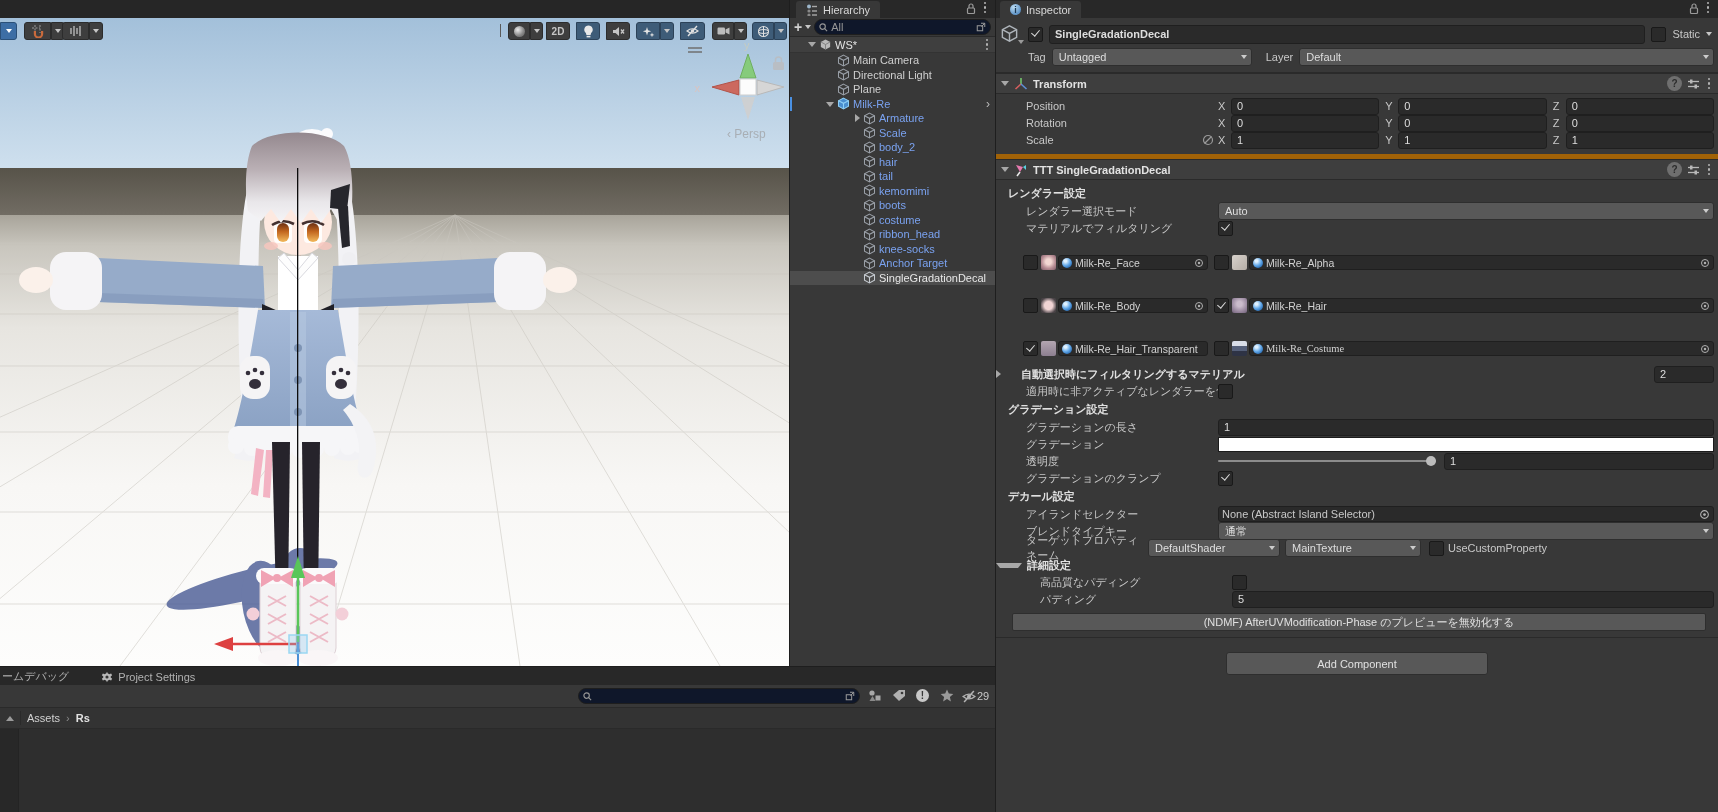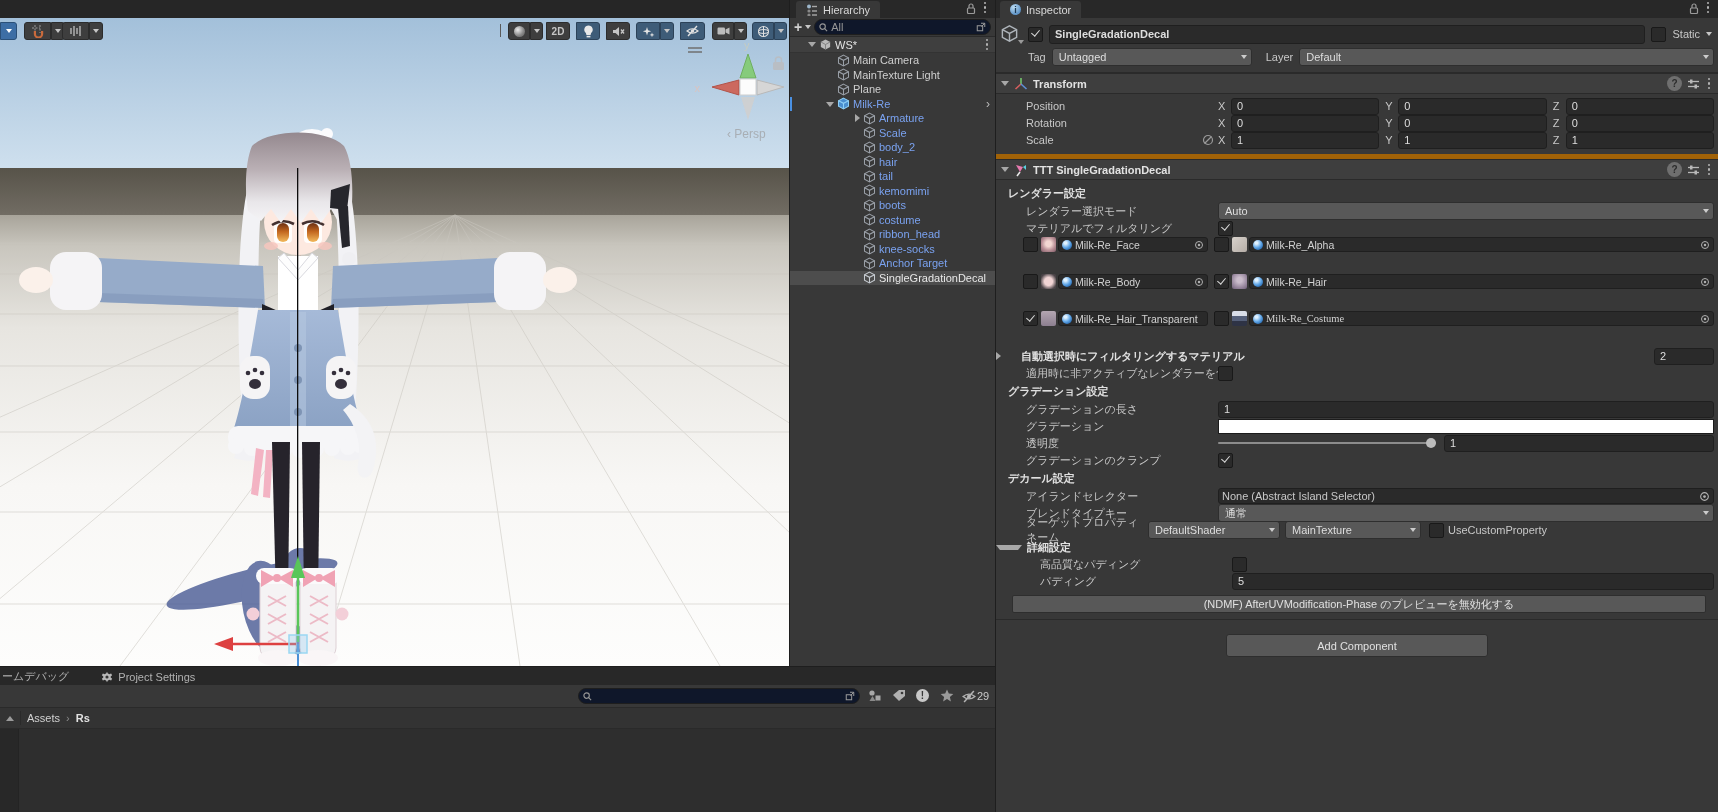--- a/index.html
+++ b/index.html
@@ -61,21 +61,21 @@
   .isub{width:178px;flex:none;padding-left:44px;color:#c8c8c8;white-space:nowrap;}
   .sect{padding-left:12px;font-weight:bold;color:#e0e0e0;height:15px;margin:3px 0 2px 0;display:flex;align-items:center;}
   .ival{flex:1;display:flex;align-items:center;gap:4px;}
   .trow{display:flex;align-items:center;height:16px;margin-bottom:1px;padding-right:4px;}
   .tlbl{width:172px;flex:none;padding-left:30px;color:#c8c8c8;}
   .lnk{width:20px;flex:none;display:flex;justify-content:center;}
   .ax{display:flex;flex:1;align-items:center;margin-right:6px;}
   .ax:last-child{margin-right:0;}
   .axl{width:9px;margin-right:4px;color:#c8c8c8;flex:none;}
   .ax .fld{flex:1;}
-  .mrow{display:flex;height:33px;margin-bottom:4px;align-items:flex-start;padding-left:27px;padding-right:4px;}
+  .mrow{display:flex;height:33px;margin-bottom:10px;align-items:flex-end;padding-left:27px;padding-right:4px;}
   .objf{background:#2a2a2a;border:1px solid #1f1f1f;border-radius:3px;height:15px;display:flex;
         align-items:center;gap:3px;padding:0 3px;overflow:hidden;box-sizing:border-box;}
   .sphere{width:10px;height:10px;border-radius:50%;flex:none;
         background:radial-gradient(circle at 35% 30%,#dff1ff 12%,#63a8e8 48%,#1c5fa8 85%);}
   .th{width:15px;height:15px;border-radius:2px;flex:none;}
   .th-face{background:radial-gradient(circle at 50% 45%,#f2d7d2 25%,#b98f96 60%,#7d5a66);}
   .th-body{background:radial-gradient(circle at 50% 50%,#f0d4d4 38%,#4a4347 78%);}
   .th-hairT{background:linear-gradient(180deg,#b3a6b1,#8d7f90);}
   .th-alpha{background:linear-gradient(135deg,#d8d2cc,#b5ada6);}
   .th-hair{background:radial-gradient(circle at 50% 40%,#cabccb 22%,#95849b 68%,#6f5f78);}
@@ -478,21 +478,21 @@
      <path d="M1.6 4 7 6.8 12.4 4 M7 6.8 v6" fill="none" stroke="#9aa0a8" stroke-width="1.1"></path>
           </svg>
           <span class="hlabel" style="color:#cfcfcf;">Main Camera</span>
         </div>
         <div class="hrow">
           <span style="width:44px;flex:none;display:flex;justify-content:flex-end;"></span>
           <svg width="13" height="13" viewBox="0 0 14 14">
      <path d="M7 1.2 12.4 4 v6 L7 12.8 1.6 10 V4 Z" fill="none" stroke="#9aa0a8" stroke-width="1.1"></path>
      <path d="M1.6 4 7 6.8 12.4 4 M7 6.8 v6" fill="none" stroke="#9aa0a8" stroke-width="1.1"></path>
           </svg>
-          <span class="hlabel" style="color:#cfcfcf;">MainTexture Light</span>
+          <span class="hlabel" style="color:#cfcfcf;">Directional Light</span>
         </div>
         <div class="hrow">
           <span style="width:44px;flex:none;display:flex;justify-content:flex-end;"></span>
           <svg width="13" height="13" viewBox="0 0 14 14">
      <path d="M7 1.2 12.4 4 v6 L7 12.8 1.6 10 V4 Z" fill="none" stroke="#9aa0a8" stroke-width="1.1"></path>
      <path d="M1.6 4 7 6.8 12.4 4 M7 6.8 v6" fill="none" stroke="#9aa0a8" stroke-width="1.1"></path>
           </svg>
           <span class="hlabel" style="color:#cfcfcf;">Plane</span>
         </div>
         <div class="hrow">

